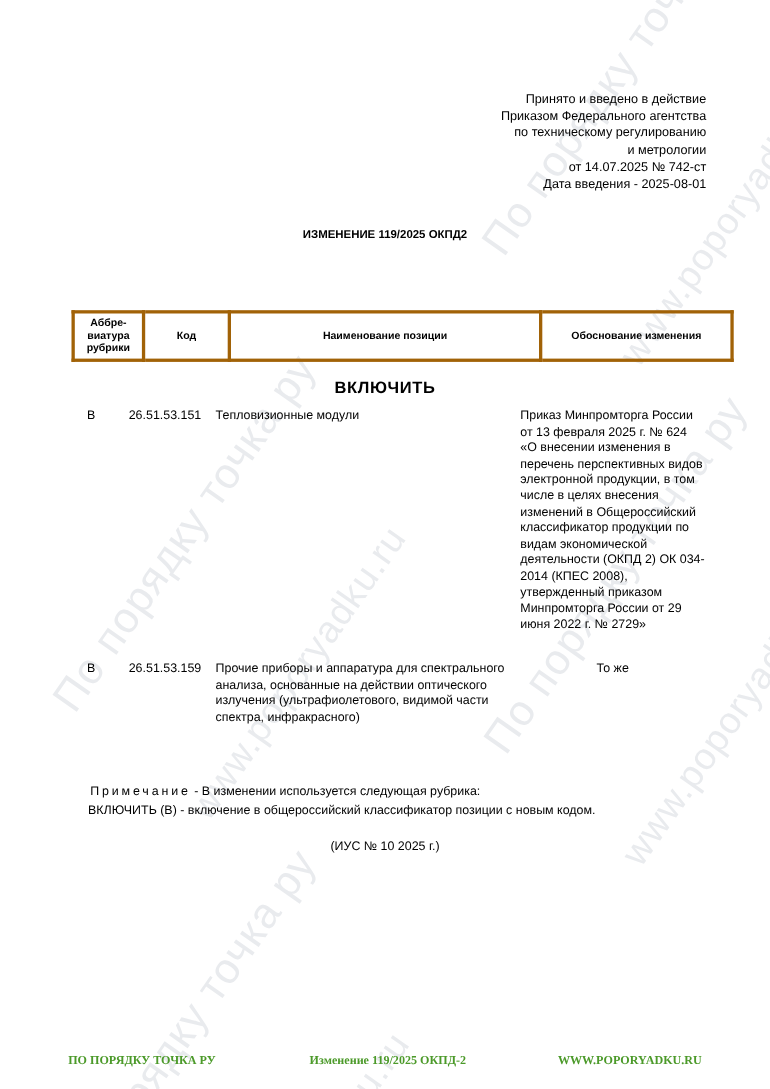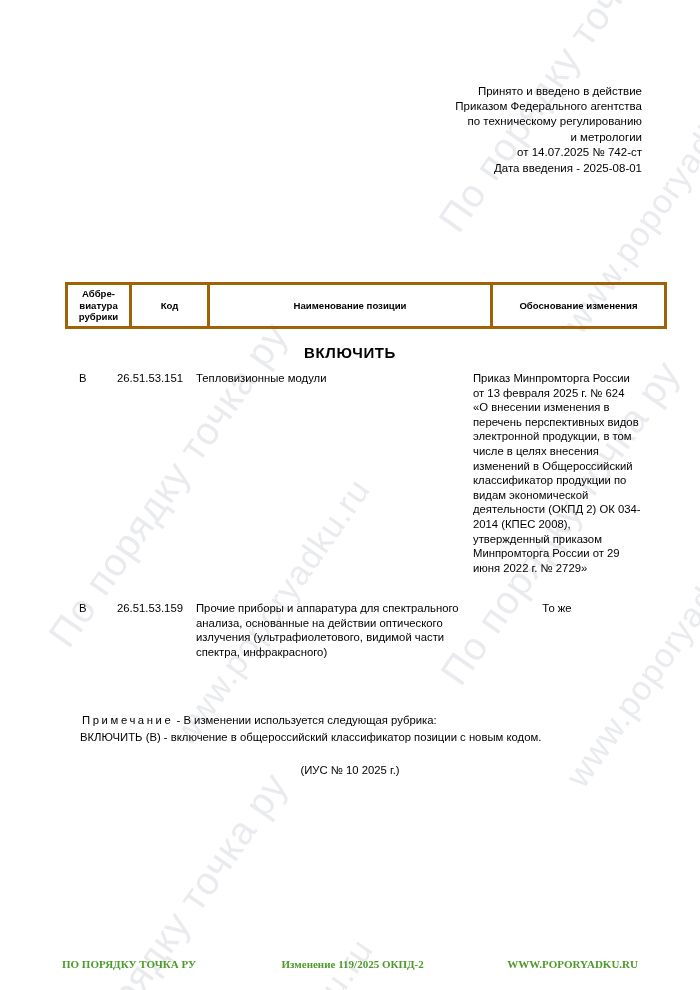--- a/index.html
+++ b/index.html
@@ -215,20 +215,21 @@
   <div class="content">
 
     <div class="header-block">Принято и введено в действие
 Приказом Федерального агентства
 по техническому регулированию
 и метрологии
 от 14.07.2025 № 742-ст</div>
     <div class="intro-date">Дата введения - 2025-08-01</div>
 
     <div class="doc-title">
+      <div>ИЗМЕНЕНИЕ 119/2025 ОКПД2</div>
     </div>
 
     <table class="tbl">
       <tbody>
           <tr>
         <td class="col-abbr" style="white-space:pre-line;">Аббре-
 виатура
 рубрики</td>
         <td class="col-code">Код</td>
         <td class="col-name">Наименование позиции</td>

